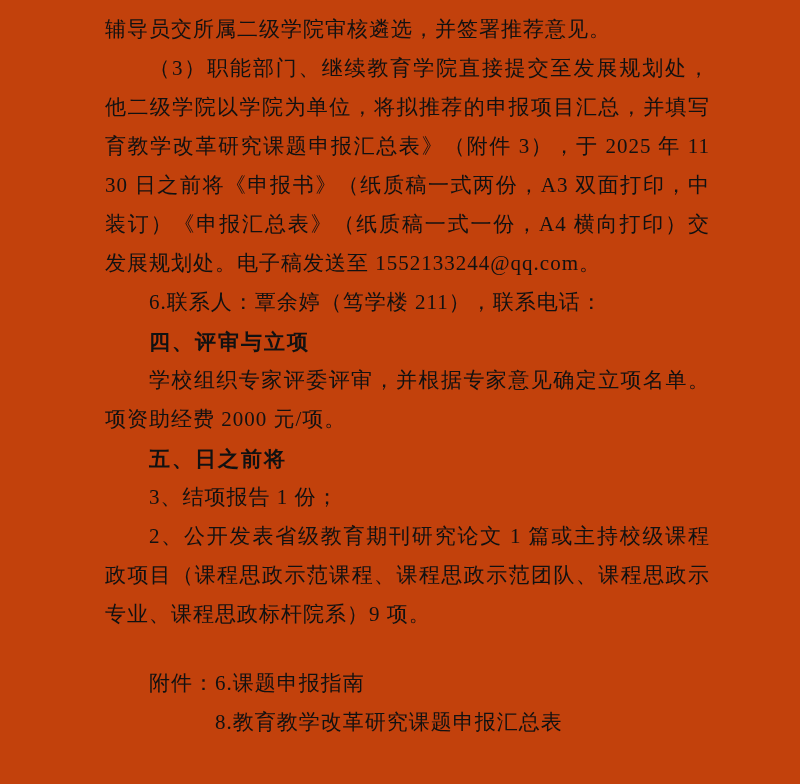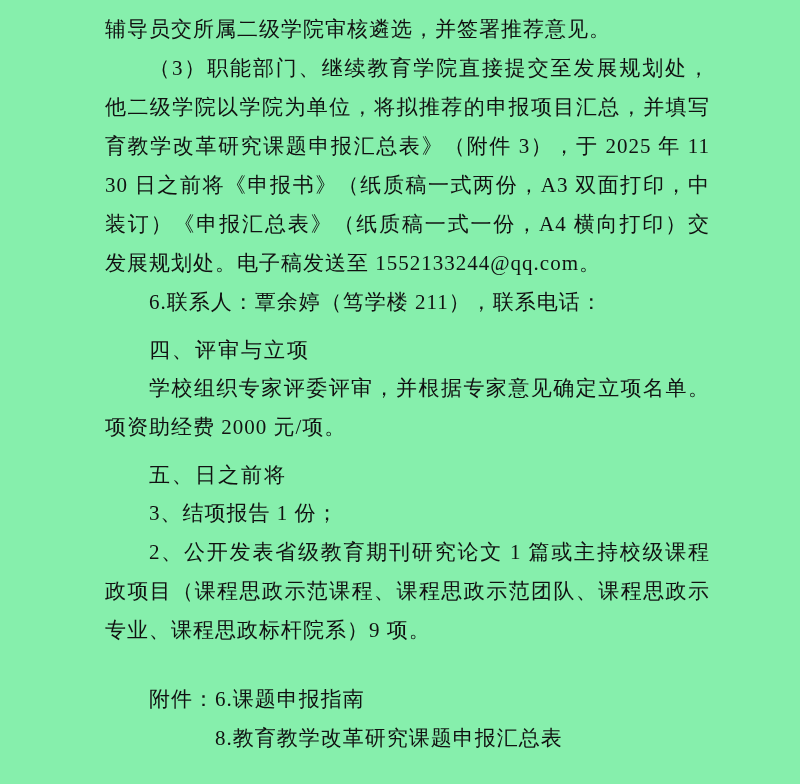--- a/index.html
+++ b/index.html
@@ -5,43 +5,42 @@
   html, body {
     margin: 0;
     padding: 0;
     background: #ffffff;
   }
   .page {
     position: relative;
     width: 800px;
     height: 784px;
     box-sizing: border-box;
-    background: #86efac;
+    background: #c2410c;
     overflow: hidden;
     padding: 10px 90px 0 105px;
     color: #111111;
     font-family: "Liberation Serif", "DejaVu Serif", serif;
     font-size: 21px;
   }
   .line {
     display: block;
     height: 39px;
     line-height: 39px;
     letter-spacing: 1px;
     overflow: hidden;
   }
   .line.justify {
     text-align: justify;
     text-align-last: justify;
   }
   .line.heading {
     font-family: "Liberation Sans", "DejaVu Sans", sans-serif;
-    font-weight: 400;
+    font-weight: 700;
     letter-spacing: 2px;
-    margin-top: 8px;
   }
   .line.spacer {
     height: 30px;
   }
   .indent-none   { padding-left: 0; }
   .indent-para   { padding-left: 44px; }
   .indent-attach { padding-left: 110px; }
 </style>
 </head>
 <body>

